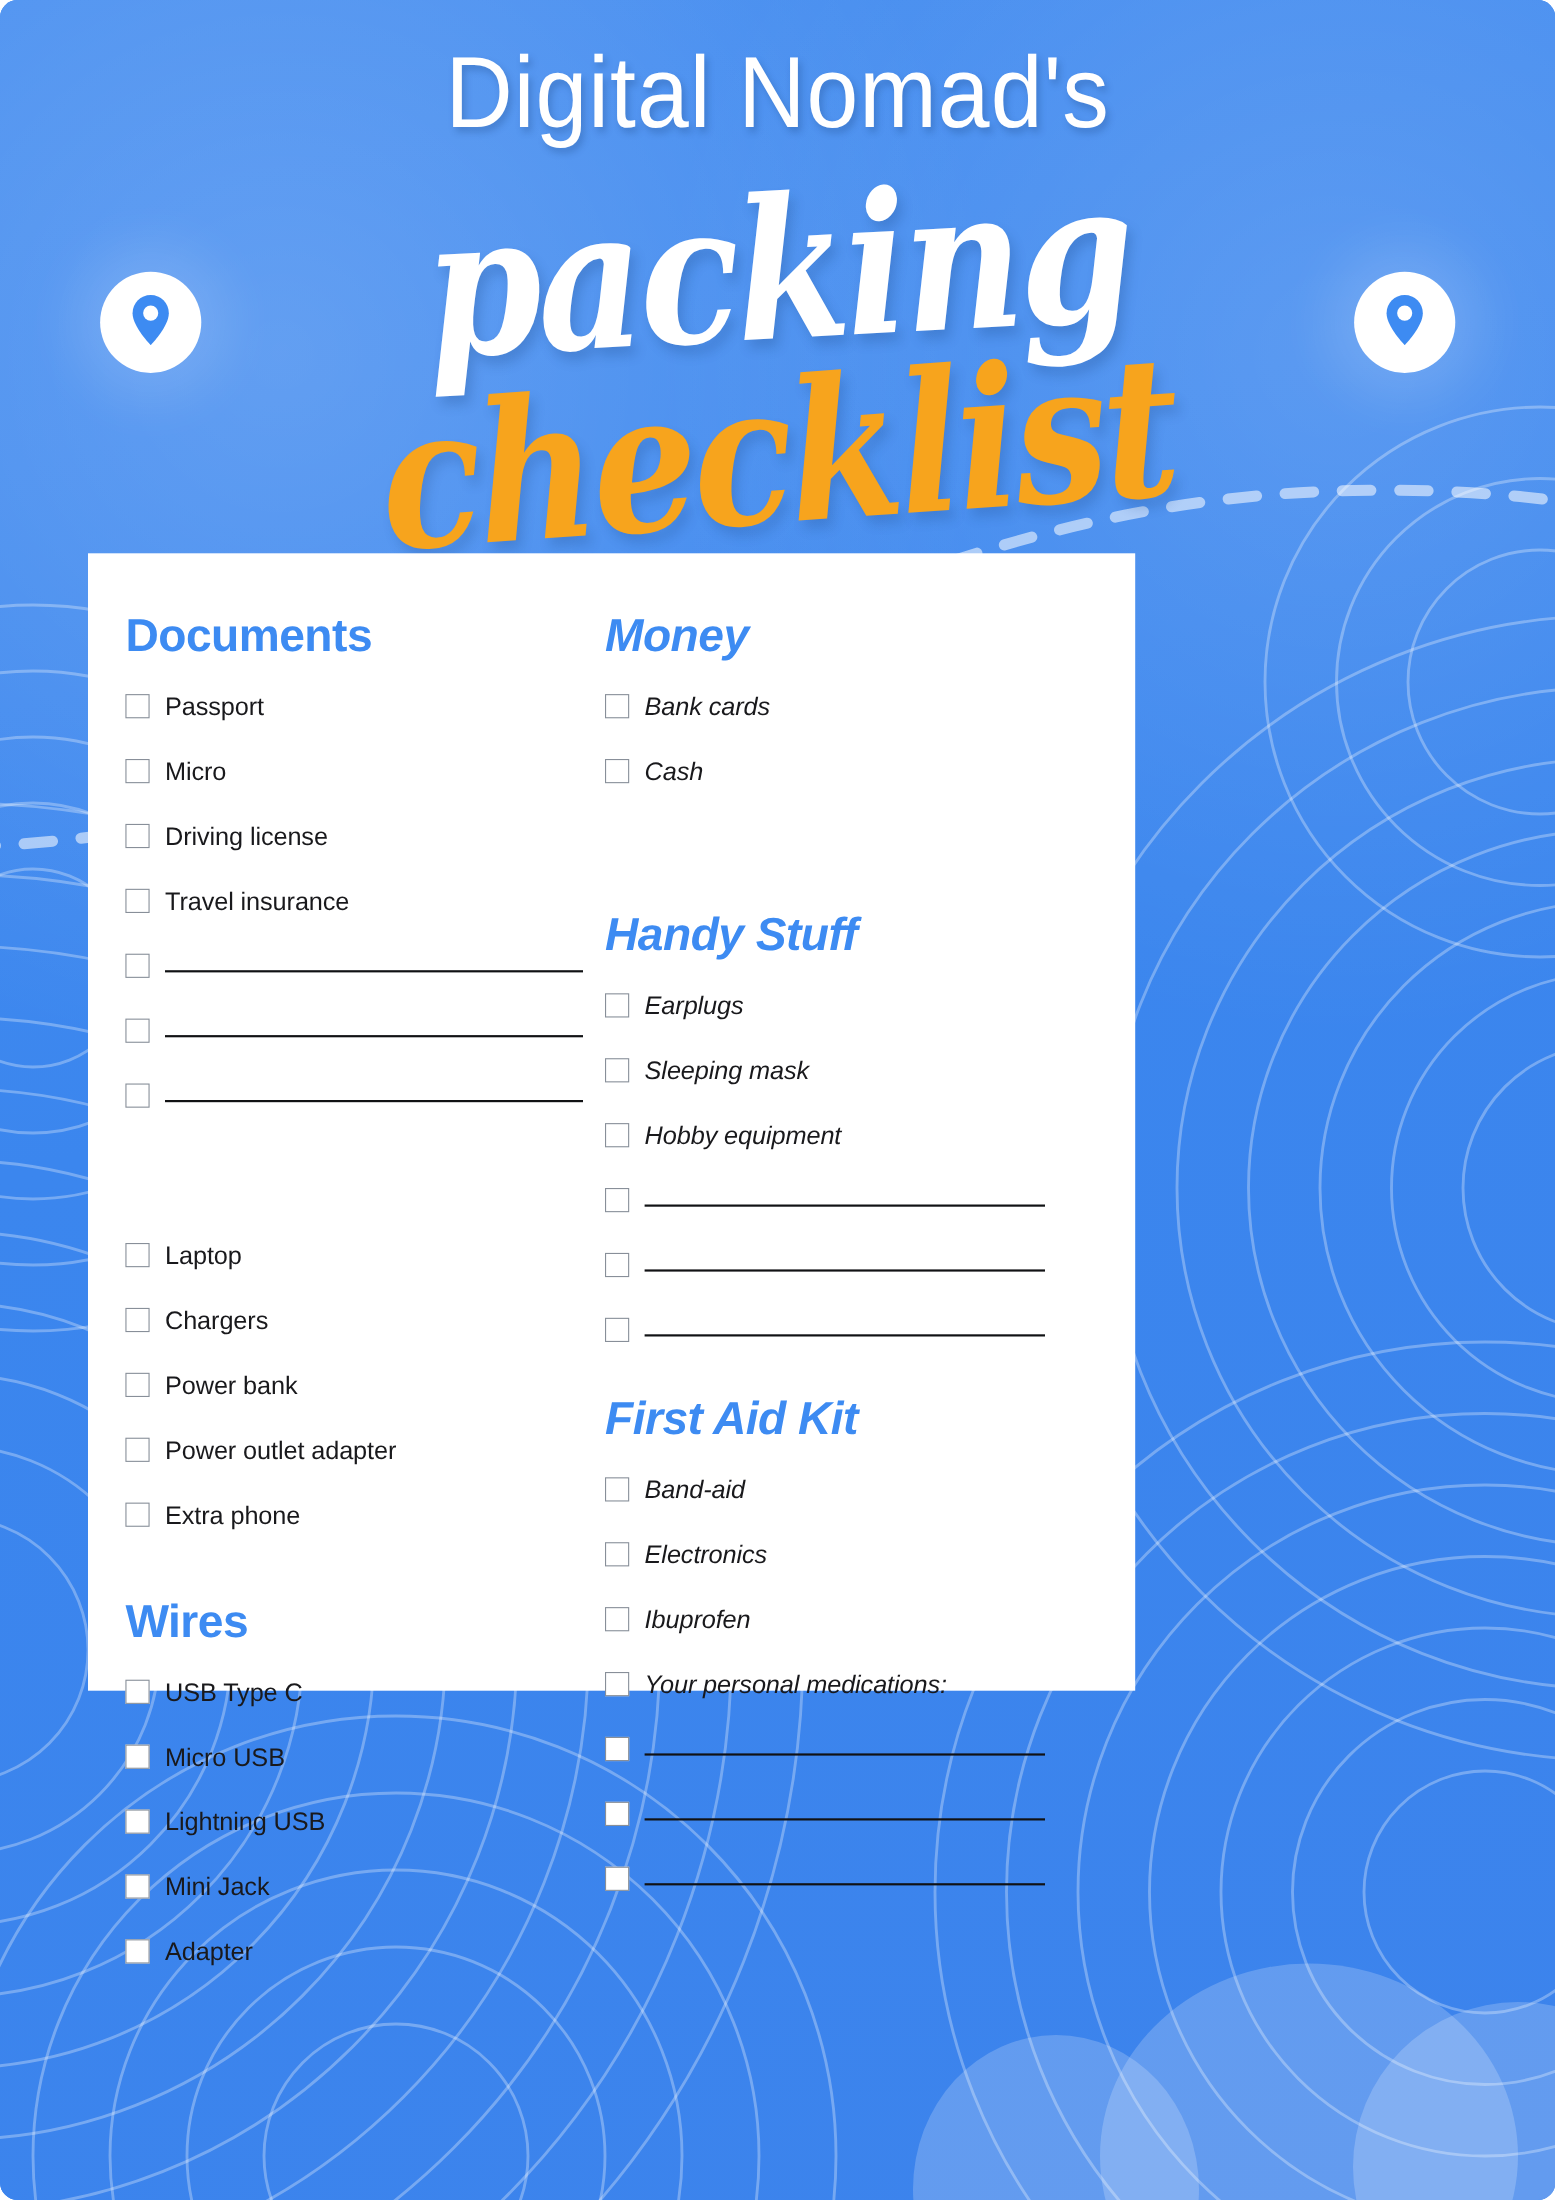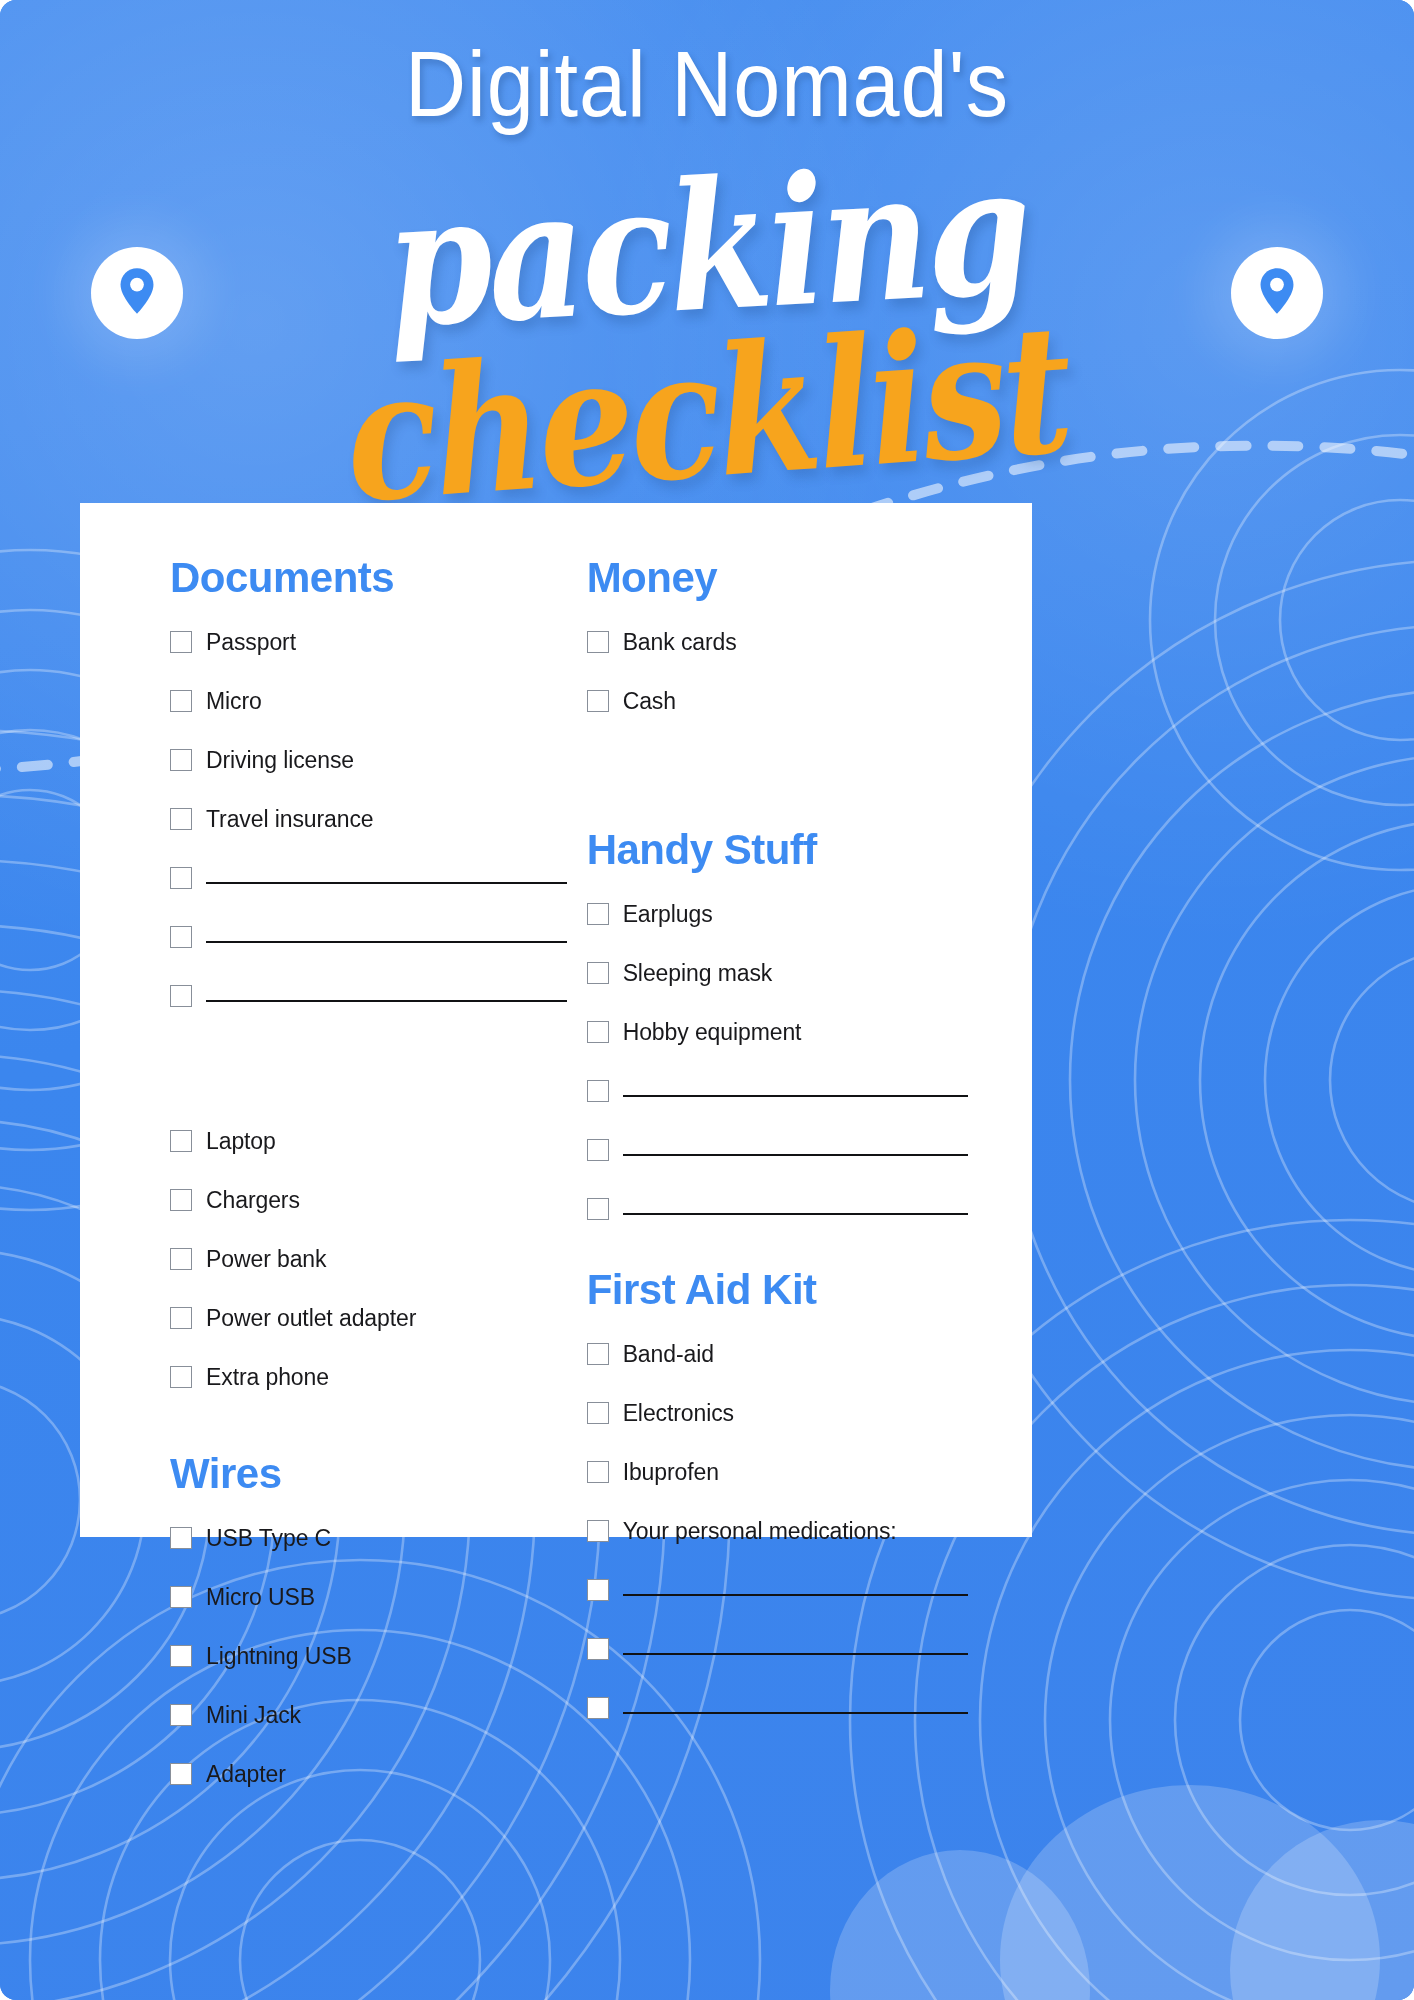--- a/index.html
+++ b/index.html
@@ -128,28 +128,28 @@
     top: 503px;
     width: 952px;
     height: 1034px;
     background: #ffffff;
     z-index: 5;
   }
 
   .card-inner {
     position: absolute;
     inset: 0;
-    padding: 54px 60px 0 90px;
+    padding: 54px 60px 0 34px;
     display: flex;
     gap: 0;
   }
 
   .col { position: relative; }
   .col-left  { width: 420px; }
-  .col-right { width: 420px; padding-left: 16px; }
+  .col-right { width: 420px; padding-left: 16px; font-style: italic; }
 
   .section { margin-bottom: 0; }
 
   .section-title {
     font-family: "Liberation Sans", sans-serif;
     font-weight: 700;
     font-size: 42px;
     color: #3d8bf2;
     letter-spacing: -0.5px;
     line-height: 1;

